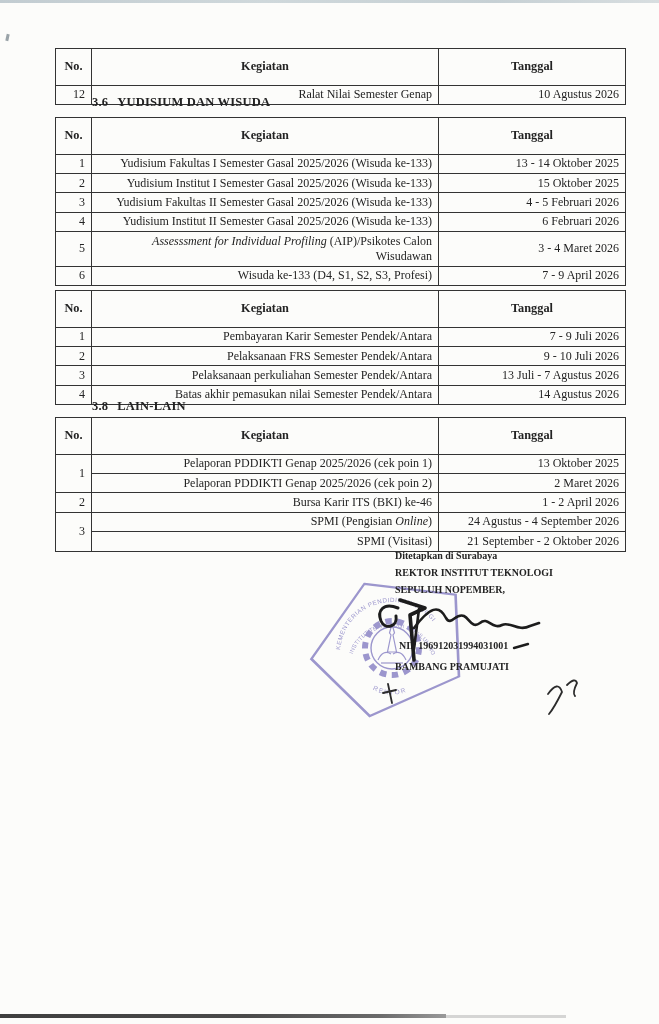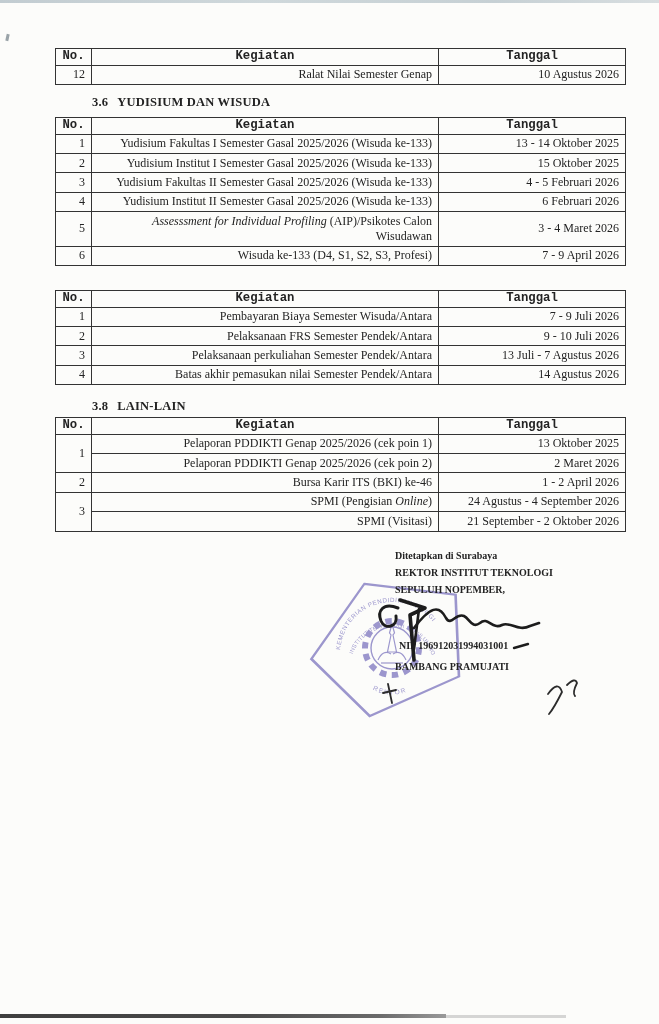--- a/index.html
+++ b/index.html
@@ -17,21 +17,21 @@
 
   .sec-heading{position:absolute;left:62px;font-size:12.5px;font-weight:bold;letter-spacing:.2px;white-space:nowrap;margin-left:30px;}
   .sec-heading .num{margin-right:9px;}
 
   table.sched{position:absolute;left:55px;width:570px;border-collapse:collapse;table-layout:fixed;
     font-size:12px;line-height:1.28;}
   table.sched col.c-no{width:36px;}
   table.sched col.c-keg{width:347px;}
   table.sched col.c-tgl{width:187px;}
   table.sched th,table.sched td{border:1.3px solid #333;padding:1.5px 6px;vertical-align:middle;}
-  table.sched th{font-weight:bold;font-size:12.3px;padding:0 4px;font-family:Liberation Mono, monospace;}
+  table.sched th{font-weight:bold;font-size:12.3px;padding:10px 4px;}
   td.no,td.tgl{text-align:right;}
   td.keg{text-align:right;}
   .ital{font-style:italic;}
 
   .sig-line{position:absolute;left:395px;font-size:10px;white-space:nowrap;z-index:2;font-weight:bold;}
   .stamp-layer{position:absolute;left:280px;top:552px;width:340px;height:200px;z-index:1;pointer-events:none;}
   .ink-layer{position:absolute;left:280px;top:552px;width:340px;height:200px;z-index:3;pointer-events:none;}
 </style>
 </head>
 <body>
@@ -116,21 +116,21 @@
         <col class="c-tgl">
       </colgroup>
     <tbody>
         <tr>
       <th>No.</th>
       <th>Kegiatan</th>
       <th>Tanggal</th>
     </tr>
     <tr>
       <td class="no">1</td>
-      <td class="keg">Pembayaran Biaya Semester Wisuda/Antara</td>
+      <td class="keg">Pembayaran Karir Semester Pendek/Antara</td>
       <td class="tgl">7 - 9 Juli 2026</td>
     </tr>
     <tr>
       <td class="no">2</td>
       <td class="keg">Pelaksanaan FRS Semester Pendek/Antara</td>
       <td class="tgl">9 - 10 Juli 2026</td>
     </tr>
     <tr>
       <td class="no">3</td>
       <td class="keg">Pelaksanaan perkuliahan Semester Pendek/Antara</td>

